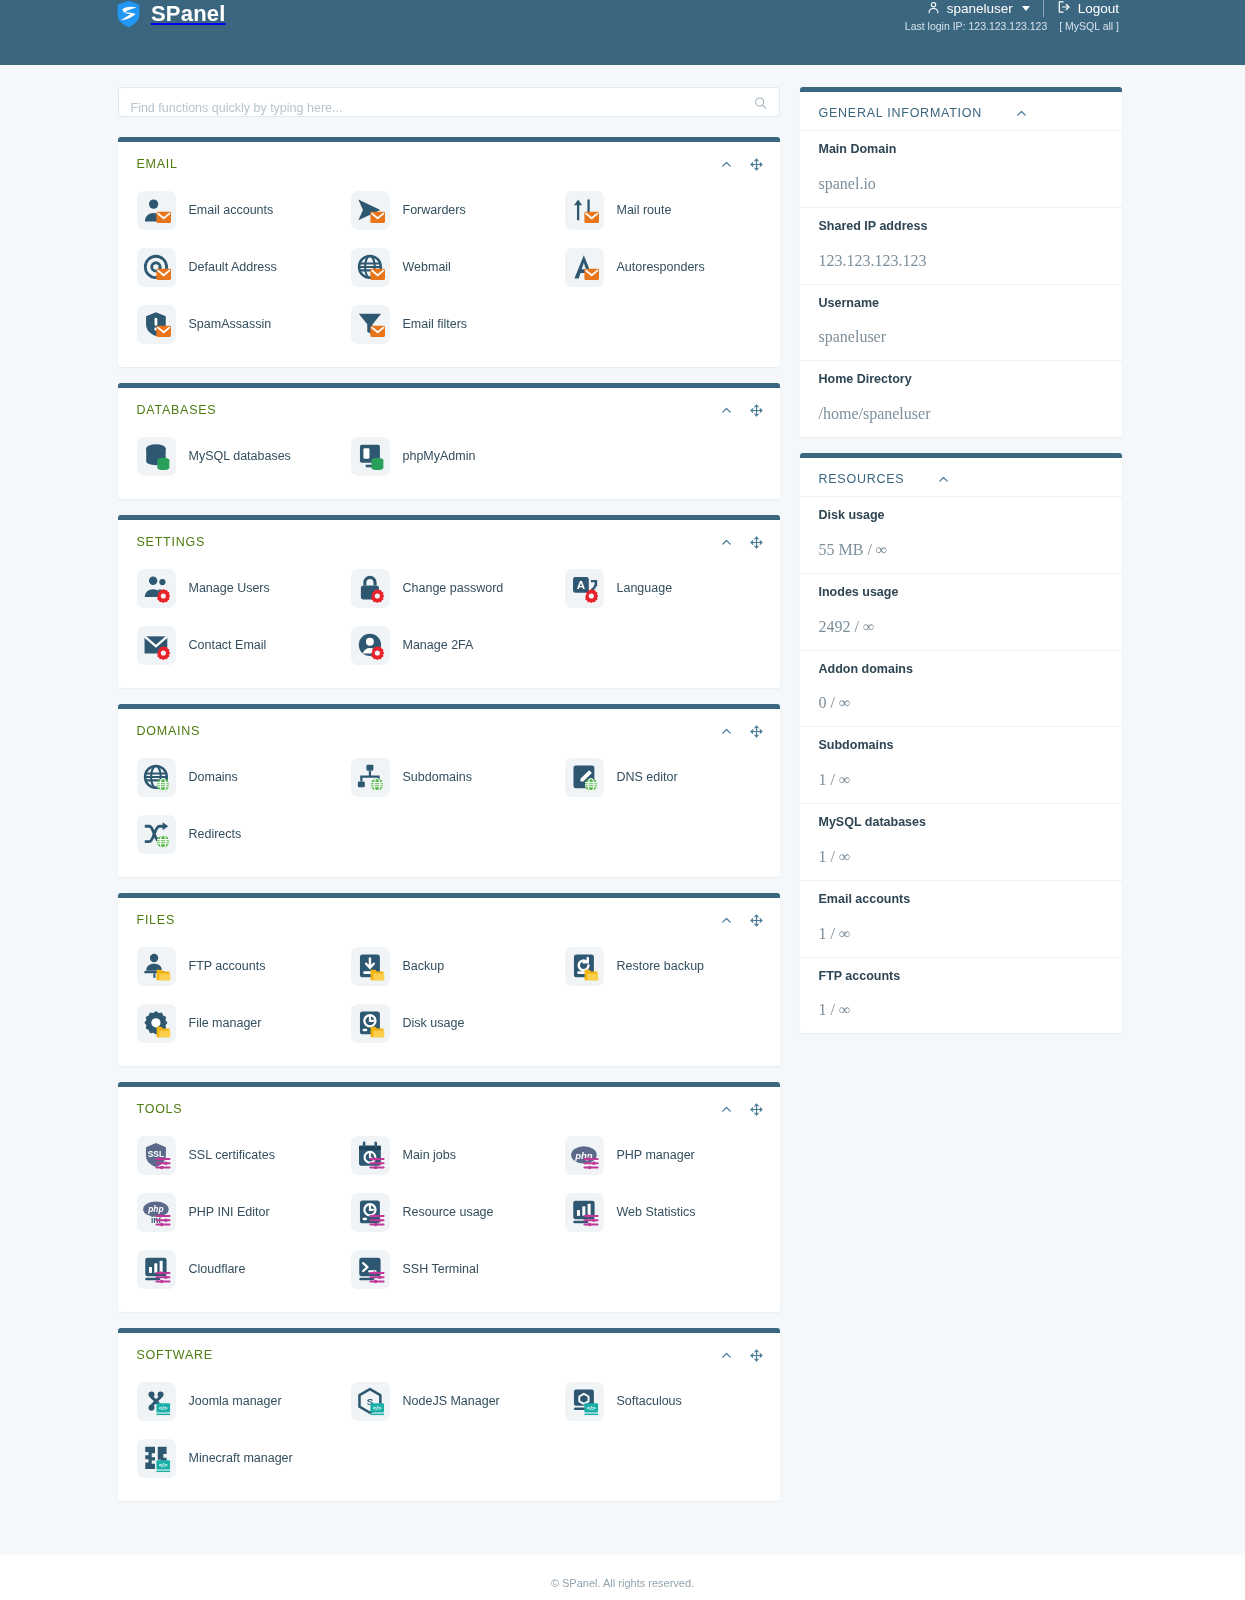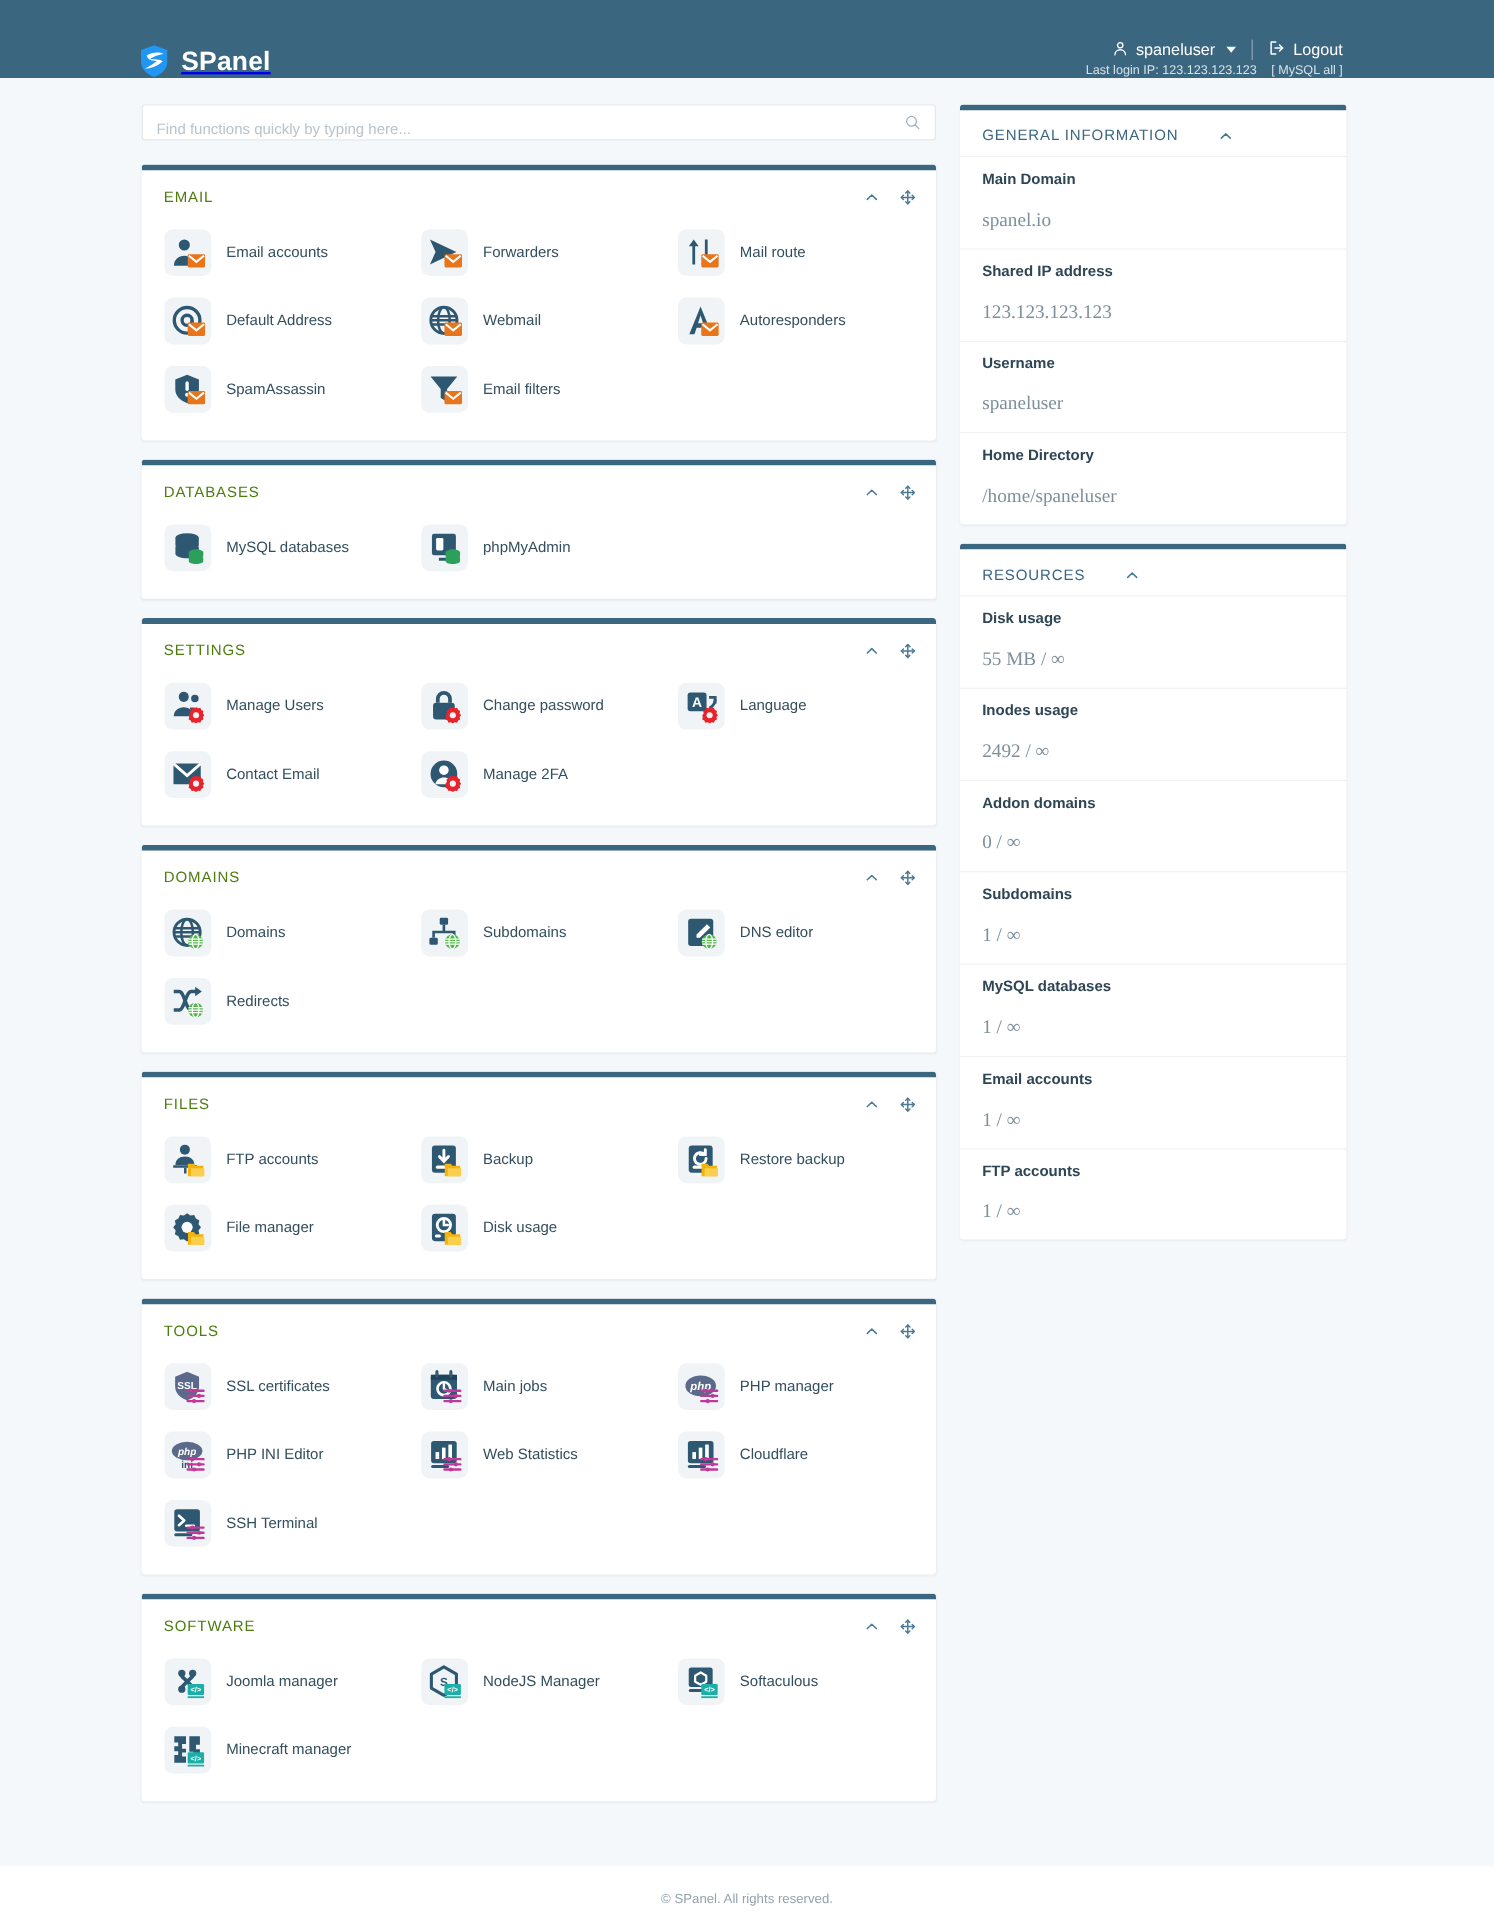--- a/index.html
+++ b/index.html
@@ -9,21 +9,21 @@
     font-family: "Liberation Sans", sans-serif;
     -webkit-font-smoothing: antialiased;
   }
   body { width: 1245px; min-height: 1600px; position: relative; }
 
   
   .topbar {
     height: 65px;
     background: #3b6680;
     display: flex;
-    align-items: flex-end;
+    align-items: flex-start;
     padding: 0 28px 0 115px;
     position: relative;
   }
   .brand { display: flex; align-items: center; gap: 9px; }
   .brand-logo { width: 27px; height: 28px; display: block; }
   .brand-name {
     color: #ffffff;
     font-size: 22px;
     font-weight: bold;
     letter-spacing: .2px;
@@ -784,20 +784,37 @@
                       <circle cx="8.2" cy="5" r="1.5" fill="#c0389a" stroke="none"></circle>
                       <circle cx="4.6" cy="8.7" r="1.5" fill="#c0389a" stroke="none"></circle>
                     </g>
                   </svg>
                 </span>
                 <span class="tile-label">PHP INI Editor</span>
               </a>
               <a class="tile" href="#">
                 <span class="tile-ic">
                   <svg viewBox="0 0 25 25">
+                    <rect x="3.4" y="2.2" width="17.2" height="19.6" rx="2.2" fill="#2e5871"></rect>
+                    <circle cx="12" cy="10.2" r="4.8" fill="none" stroke="#fff" stroke-width="2"></circle>
+                    <path d="M12 6.8v3.4h2.6" fill="none" stroke="#fff" stroke-width="1.8" stroke-linecap="round"></path>
+                    <rect x="5.6" y="17" width="4" height="2.2" rx="1" fill="#fff"></rect>
+                    <g transform="translate(12.4,14.2)" stroke="#c0389a" stroke-width="1.7" stroke-linecap="round">
+                      <path d="M0 1.3h11.4M0 5h11.4M0 8.7h11.4"></path>
+                      <circle cx="3.4" cy="1.3" r="1.5" fill="#c0389a" stroke="none"></circle>
+                      <circle cx="8.2" cy="5" r="1.5" fill="#c0389a" stroke="none"></circle>
+                      <circle cx="4.6" cy="8.7" r="1.5" fill="#c0389a" stroke="none"></circle>
+                    </g>
+                  </svg>
+                </span>
+                <span class="tile-label">Resource usage</span>
+              </a>
+              <a class="tile" href="#">
+                <span class="tile-ic">
+                  <svg viewBox="0 0 25 25">
                     <rect x="2.8" y="2.4" width="18.4" height="16" rx="2" fill="#2e5871"></rect>
                     <rect x="6" y="10.4" width="2.6" height="5" fill="#fff"></rect>
                     <rect x="10.6" y="7.2" width="2.6" height="8.2" fill="#fff"></rect>
                     <rect x="15.2" y="5" width="2.6" height="10.4" fill="#fff"></rect>
                     <rect x="2.8" y="19.6" width="13" height="2.2" rx="1.1" fill="#2e5871"></rect>
                     <g transform="translate(12.4,14.2)" stroke="#c0389a" stroke-width="1.7" stroke-linecap="round">
                       <path d="M0 1.3h11.4M0 5h11.4M0 8.7h11.4"></path>
                       <circle cx="3.4" cy="1.3" r="1.5" fill="#c0389a" stroke="none"></circle>
                       <circle cx="8.2" cy="5" r="1.5" fill="#c0389a" stroke="none"></circle>
                       <circle cx="4.6" cy="8.7" r="1.5" fill="#c0389a" stroke="none"></circle>

